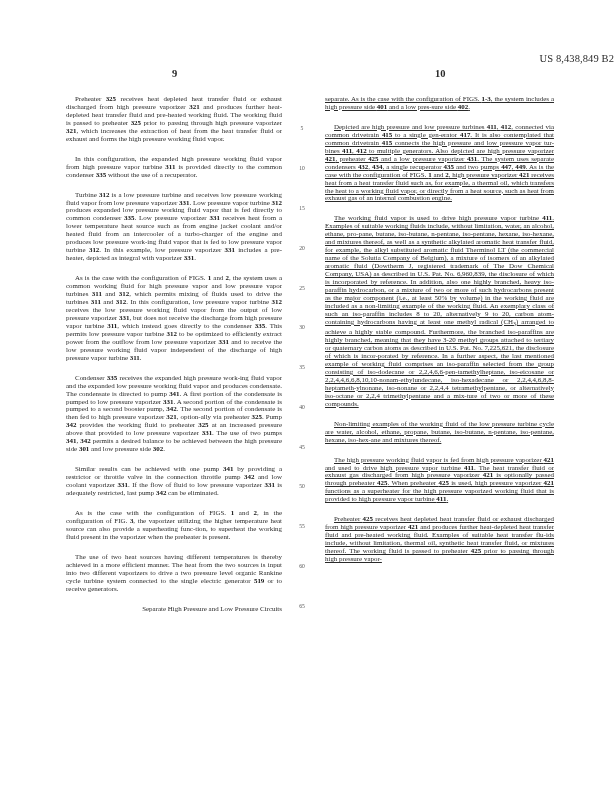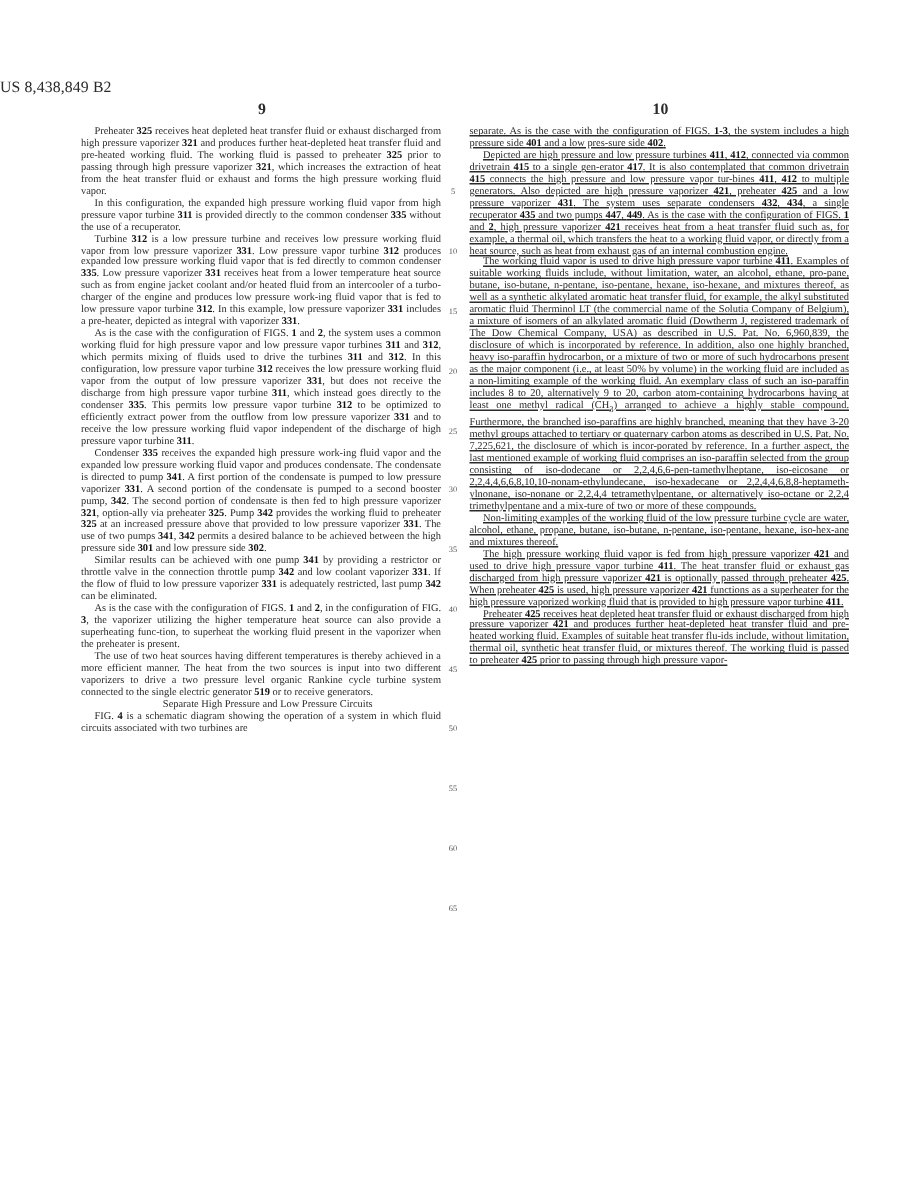--- a/index.html
+++ b/index.html
@@ -3,34 +3,34 @@
 <meta charset="utf-8">
 <style>
   html, body { margin: 0; padding: 0; background: #ffffff; }
   body {
     width: 614px; height: 792px; position: relative; overflow: hidden;
     font-family: "Liberation Serif", "DejaVu Serif", serif;
     color: #2a2a2a;
   }
   .header {
     position: absolute; top: 53px; left: 0; width: 614px;
-    text-align: left; font-size: 10.5px; letter-spacing: 0.1px;
+    text-align: right; font-size: 10.5px; letter-spacing: 0.1px;
   }
   .colnum {
     position: absolute; top: 68px; font-weight: bold; font-size: 10.5px;
   }
   .col {
     position: absolute; top: 84px;
     font-size: 6.95px; line-height: 7.95px;
     text-align: justify; hyphens: manual;
   }
   .col.left { left: 54px; width: 240px; }
   .col.right { left: 313px; width: 253px; text-decoration: underline; }
-  .col p { margin: 0; text-indent: 9px; }
-  .col p.heading { text-indent: 9px; text-align: center; }
+  .col p { margin: 12px; text-indent: 9px; }
+  .col p.heading { text-indent: 9px; text-align: right; }
   .col p.noindent { text-indent: 0; }
   .col b { font-weight: bold; color: #111; }
   .ln {
     position: absolute; left: 296px; width: 12px; text-align: center;
     font-size: 5.6px; color: #555;
   }
 </style>
 </head>
 <body>
 
@@ -41,21 +41,20 @@
 <div class="col left" id="col-left">
     <p><span>Preheater </span><b>325</b><span> receives heat depleted heat transfer fluid or exhaust discharged from high pressure vaporizer </span><b>321</b><span> and produces further heat-depleted heat transfer fluid and pre-heated working fluid. The working fluid is passed to preheater </span><b>325</b><span> prior to passing through high pressure vaporizer </span><b>321</b><span>, which increases the extraction of heat from the heat transfer fluid or exhaust and forms the high pressure working fluid vapor.</span></p>
     <p><span>In this configuration, the expanded high pressure working fluid vapor from high pressure vapor turbine </span><b>311</b><span> is provided directly to the common condenser </span><b>335</b><span> without the use of a recuperator.</span></p>
     <p><span>Turbine </span><b>312</b><span> is a low pressure turbine and receives low pressure working fluid vapor from low pressure vaporizer </span><b>331</b><span>. Low pressure vapor turbine </span><b>312</b><span> produces expanded low pressure working fluid vapor that is fed directly to common condenser </span><b>335</b><span>. Low pressure vaporizer </span><b>331</b><span> receives heat from a lower temperature heat source such as from engine jacket coolant and/or heated fluid from an intercooler of a turbo-charger of the engine and produces low pressure work-ing fluid vapor that is fed to low pressure vapor turbine </span><b>312</b><span>. In this example, low pressure vaporizer </span><b>331</b><span> includes a pre-heater, depicted as integral with vaporizer </span><b>331</b><span>.</span></p>
     <p><span>As is the case with the configuration of FIGS. </span><b>1</b><span> and </span><b>2</b><span>, the system uses a common working fluid for high pressure vapor and low pressure vapor turbines </span><b>311</b><span> and </span><b>312</b><span>, which permits mixing of fluids used to drive the turbines </span><b>311</b><span> and </span><b>312</b><span>. In this configuration, low pressure vapor turbine </span><b>312</b><span> receives the low pressure working fluid vapor from the output of low pressure vaporizer </span><b>331</b><span>, but does not receive the discharge from high pressure vapor turbine </span><b>311</b><span>, which instead goes directly to the condenser </span><b>335</b><span>. This permits low pressure vapor turbine </span><b>312</b><span> to be optimized to efficiently extract power from the outflow from low pressure vaporizer </span><b>331</b><span> and to receive the low pressure working fluid vapor independent of the discharge of high pressure vapor turbine </span><b>311</b><span>.</span></p>
     <p><span>Condenser </span><b>335</b><span> receives the expanded high pressure work-ing fluid vapor and the expanded low pressure working fluid vapor and produces condensate. The condensate is directed to pump </span><b>341</b><span>. A first portion of the condensate is pumped to low pressure vaporizer </span><b>331</b><span>. A second portion of the condensate is pumped to a second booster pump, </span><b>342</b><span>. The second portion of condensate is then fed to high pressure vaporizer </span><b>321</b><span>, option-ally via preheater </span><b>325</b><span>. Pump </span><b>342</b><span> provides the working fluid to preheater </span><b>325</b><span> at an increased pressure above that provided to low pressure vaporizer </span><b>331</b><span>. The use of two pumps </span><b>341</b><span>, </span><b>342</b><span> permits a desired balance to be achieved between the high pressure side </span><b>301</b><span> and low pressure side </span><b>302</b><span>.</span></p>
     <p><span>Similar results can be achieved with one pump </span><b>341</b><span> by providing a restrictor or throttle valve in the connection throttle pump </span><b>342</b><span> and low coolant vaporizer </span><b>331</b><span>. If the flow of fluid to low pressure vaporizer </span><b>331</b><span> is adequately restricted, last pump </span><b>342</b><span> can be eliminated.</span></p>
     <p><span>As is the case with the configuration of FIGS. </span><b>1</b><span> and </span><b>2</b><span>, in the configuration of FIG. </span><b>3</b><span>, the vaporizer utilizing the higher temperature heat source can also provide a superheating func-tion, to superheat the working fluid present in the vaporizer when the preheater is present.</span></p>
     <p><span>The use of two heat sources having different temperatures is thereby achieved in a more efficient manner. The heat from the two sources is input into two different vaporizers to drive a two pressure level organic Rankine cycle turbine system connected to the single electric generator </span><b>519</b><span> or to receive generators.</span></p>
     <p class="heading"><span>Separate High Pressure and Low Pressure Circuits</span></p>
-    <p><span>FIG. </span><b>4</b><span> is a schematic diagram showing the operation of a system in which fluid circuits associated with two turbines are</span></p>
   </div>
 <div class="col right" id="col-right">
     <p class="noindent"><span>separate. As is the case with the configuration of FIGS. </span><b>1-3</b><span>, the system includes a high pressure side </span><b>401</b><span> and a low pres-sure side </span><b>402</b><span>.</span></p>
     <p><span>Depicted are high pressure and low pressure turbines </span><b>411</b><span>, </span><b>412</b><span>, connected via common drivetrain </span><b>415</b><span> to a single gen-erator </span><b>417</b><span>. It is also contemplated that common drivetrain </span><b>415</b><span> connects the high pressure and low pressure vapor tur-bines </span><b>411</b><span>, </span><b>412</b><span> to multiple generators. Also depicted are high pressure vaporizer </span><b>421</b><span>, preheater </span><b>425</b><span> and a low pressure vaporizer </span><b>431</b><span>. The system uses separate condensers </span><b>432</b><span>, </span><b>434</b><span>, a single recuperator </span><b>435</b><span> and two pumps </span><b>447</b><span>, </span><b>449</b><span>. As is the case with the configuration of FIGS. </span><b>1</b><span> and </span><b>2</b><span>, high pressure vaporizer </span><b>421</b><span> receives heat from a heat transfer fluid such as, for example, a thermal oil, which transfers the heat to a working fluid vapor, or directly from a heat source, such as heat from exhaust gas of an internal combustion engine.</span></p>
     <p><span>The working fluid vapor is used to drive high pressure vapor turbine </span><b>411</b><span>. Examples of suitable working fluids include, without limitation, water, an alcohol, ethane, pro-pane, butane, iso-butane, n-pentane, iso-pentane, hexane, iso-hexane, and mixtures thereof, as well as a synthetic alkylated aromatic heat transfer fluid, for example, the alkyl substituted aromatic fluid Therminol LT (the commercial name of the Solutia Company of Belgium), a mixture of isomers of an alkylated aromatic fluid (Dowtherm J, registered trademark of The Dow Chemical Company, USA) as described in U.S. Pat. No. 6,960,839, the disclosure of which is incorporated by reference. In addition, also one highly branched, heavy iso-paraffin hydrocarbon, or a mixture of two or more of such hydrocarbons present as the major component (i.e., at least 50% by volume) in the working fluid are included as a non-limiting example of the working fluid. An exemplary class of such an iso-paraffin includes 8 to 20, alternatively 9 to 20, carbon atom-containing hydrocarbons having at least one methyl radical (CH</span><sub>3</sub><span>) arranged to achieve a highly stable compound. Furthermore, the branched iso-paraffins are highly branched, meaning that they have 3-20 methyl groups attached to tertiary or quaternary carbon atoms as described in U.S. Pat. No. 7,225,621, the disclosure of which is incor-porated by reference. In a further aspect, the last mentioned example of working fluid comprises an iso-paraffin selected from the group consisting of iso-dodecane or 2,2,4,6,6-pen-tamethylheptane, iso-eicosane or 2,2,4,4,6,6,8,10,10-nonam-ethylundecane, iso-hexadecane or 2,2,4,4,6,8,8-heptameth-ylnonane, iso-nonane or 2,2,4,4 tetramethylpentane, or alternatively iso-octane or 2,2,4 trimethylpentane and a mix-ture of two or more of these compounds.</span></p>
     <p><span>Non-limiting examples of the working fluid of the low pressure turbine cycle are water, alcohol, ethane, propane, butane, iso-butane, n-pentane, iso-pentane, hexane, iso-hex-ane and mixtures thereof.</span></p>
     <p><span>The high pressure working fluid vapor is fed from high pressure vaporizer </span><b>421</b><span> and used to drive high pressure vapor turbine </span><b>411</b><span>. The heat transfer fluid or exhaust gas discharged from high pressure vaporizer </span><b>421</b><span> is optionally passed through preheater </span><b>425</b><span>. When preheater </span><b>425</b><span> is used, high pressure vaporizer </span><b>421</b><span> functions as a superheater for the high pressure vaporized working fluid that is provided to high pressure vapor turbine </span><b>411</b><span>.</span></p>
     <p><span>Preheater </span><b>425</b><span> receives heat depleted heat transfer fluid or exhaust discharged from high pressure vaporizer </span><b>421</b><span> and produces further heat-depleted heat transfer fluid and pre-heated working fluid. Examples of suitable heat transfer flu-ids include, without limitation, thermal oil, synthetic heat transfer fluid, or mixtures thereof. The working fluid is passed to preheater </span><b>425</b><span> prior to passing through high pressure vapor-</span></p>
   </div>
 

